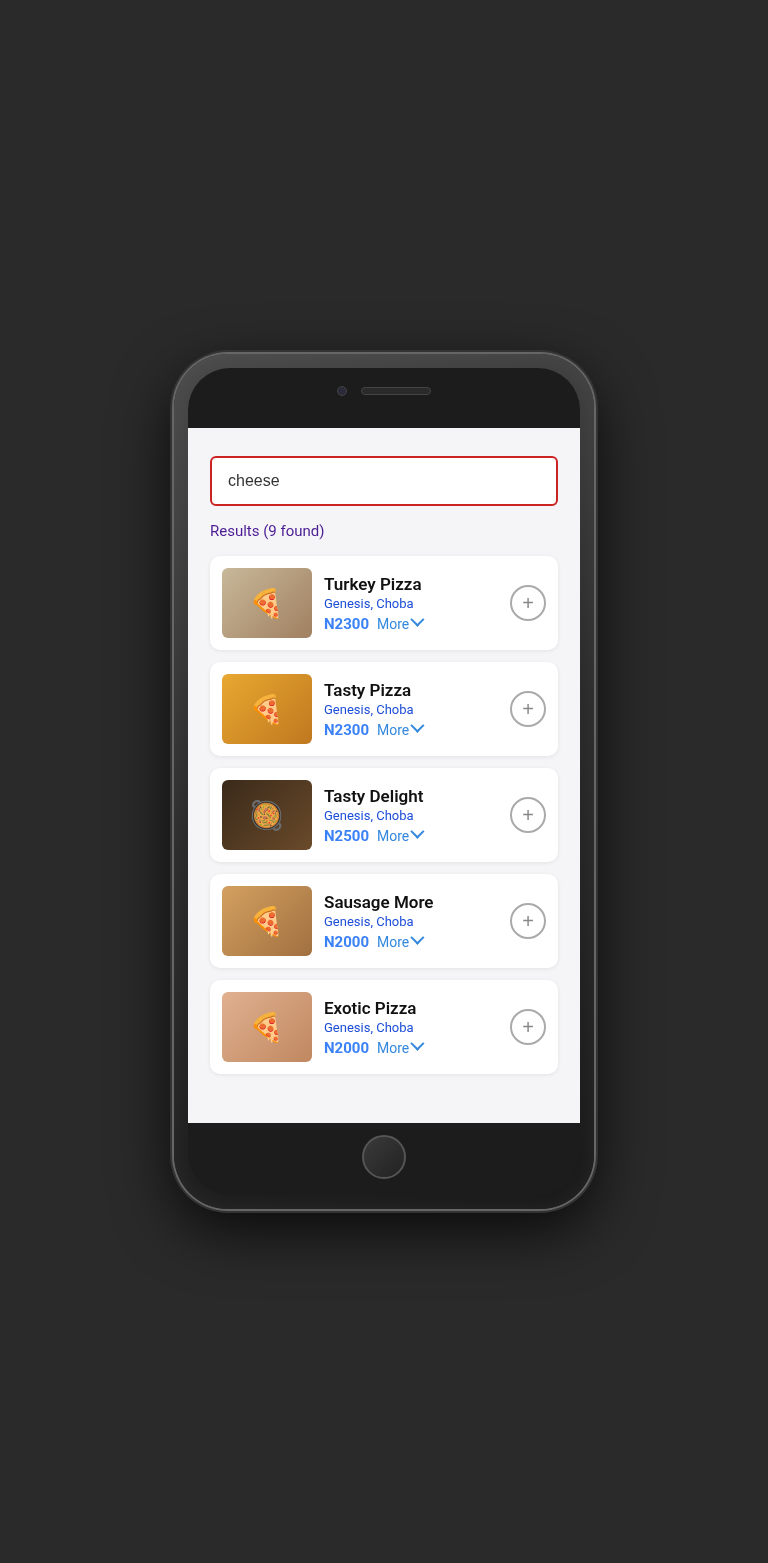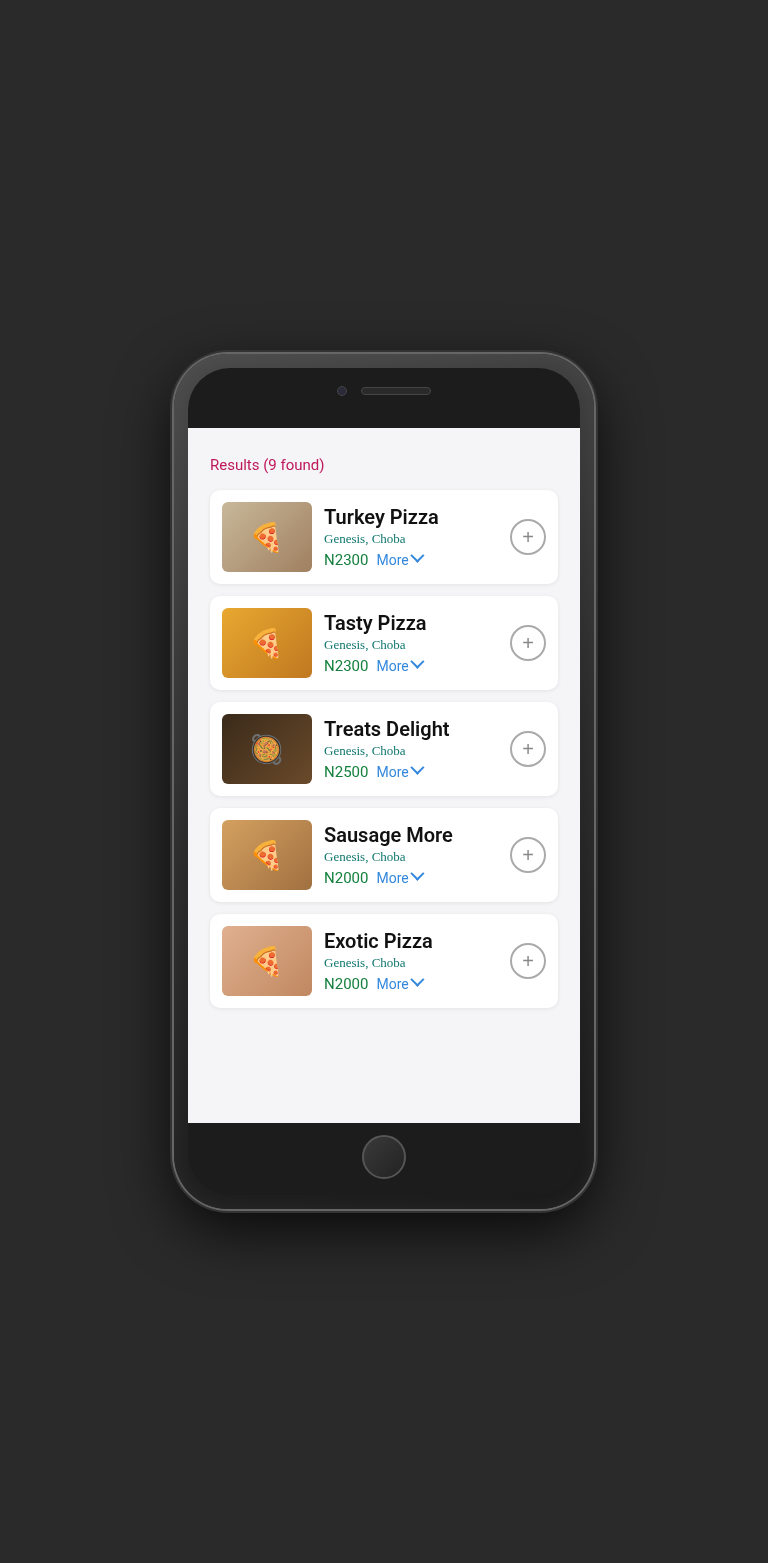--- a/index.html
+++ b/index.html
@@ -135,21 +135,21 @@
       font-size: 16px;
       color: #333;
       background: #fff;
       outline: none;
       margin-bottom: 16px;
     }
 
     
     .results-count {
       font-size: 15px;
-      color: #be185d;
+      color: #4c1d95;
       margin-bottom: 16px;
     }
 
     
     .food-card {
       background: #fff;
       border-radius: 10px;
       padding: 12px;
       margin-bottom: 12px;
       display: flex;
@@ -182,43 +182,42 @@
     .img-native  { background: linear-gradient(135deg, #3a2a1a, #6a4a2a); }
     .img-sausage { background: linear-gradient(135deg, #d4a060, #a07040); }
     .img-chicken { background: linear-gradient(135deg, #e0b090, #c08860); }
 
     .food-info {
       flex: 1;
       min-width: 0;
     }
 
     .food-name {
-      font-size: 20px;
+      font-size: 17px;
       font-weight: 600;
       color: #111;
       margin-bottom: 2px;
     }
 
     .food-location {
       font-size: 13px;
-      color: #0f766e;
+      color: #1d4ed8;
       margin-bottom: 4px;
-      font-family: Liberation Serif, serif;
     }
 
     .food-price-row {
       display: flex;
       align-items: center;
       gap: 8px;
     }
 
     .food-price {
       font-size: 15px;
-      font-weight: 400;
-      color: #15803d;
+      font-weight: 700;
+      color: #3b82f6;
     }
 
     .food-more {
       font-size: 14px;
       color: #3388dd;
       display: flex;
       align-items: flex-start;
       gap: 2px;
       cursor: pointer;
     }
@@ -263,20 +262,21 @@
       <div class="camera-dot"></div>
       <div class="speaker-grille"></div>
     </div>
 
     <div class="phone-screen">
       <div class="screen-content">
 
         
 
         
+        <input type="text" class="search-box" value="cheese" style="">
 
         
         <p class="results-count">Results (9 found)</p>
 
         
         <div id="food-list">
             <div class="food-card">
       <div class="food-image img-turkey">
         <div class="food-image-placeholder">
           🍕
@@ -312,21 +312,21 @@
       </div>
       <button class="add-btn">+</button>
     </div>
             <div class="food-card">
       <div class="food-image img-native">
         <div class="food-image-placeholder">
           🥘
         </div>
       </div>
       <div class="food-info">
-        <div class="food-name">Treats Delight</div>
+        <div class="food-name">Tasty Delight</div>
         <div class="food-location">Genesis, Choba</div>
         <div class="food-price-row">
           <span class="food-price">N2500</span>
           <span class="food-more">
             More <span class="chevron-down"></span>
           </span>
         </div>
       </div>
       <button class="add-btn">+</button>
     </div>

